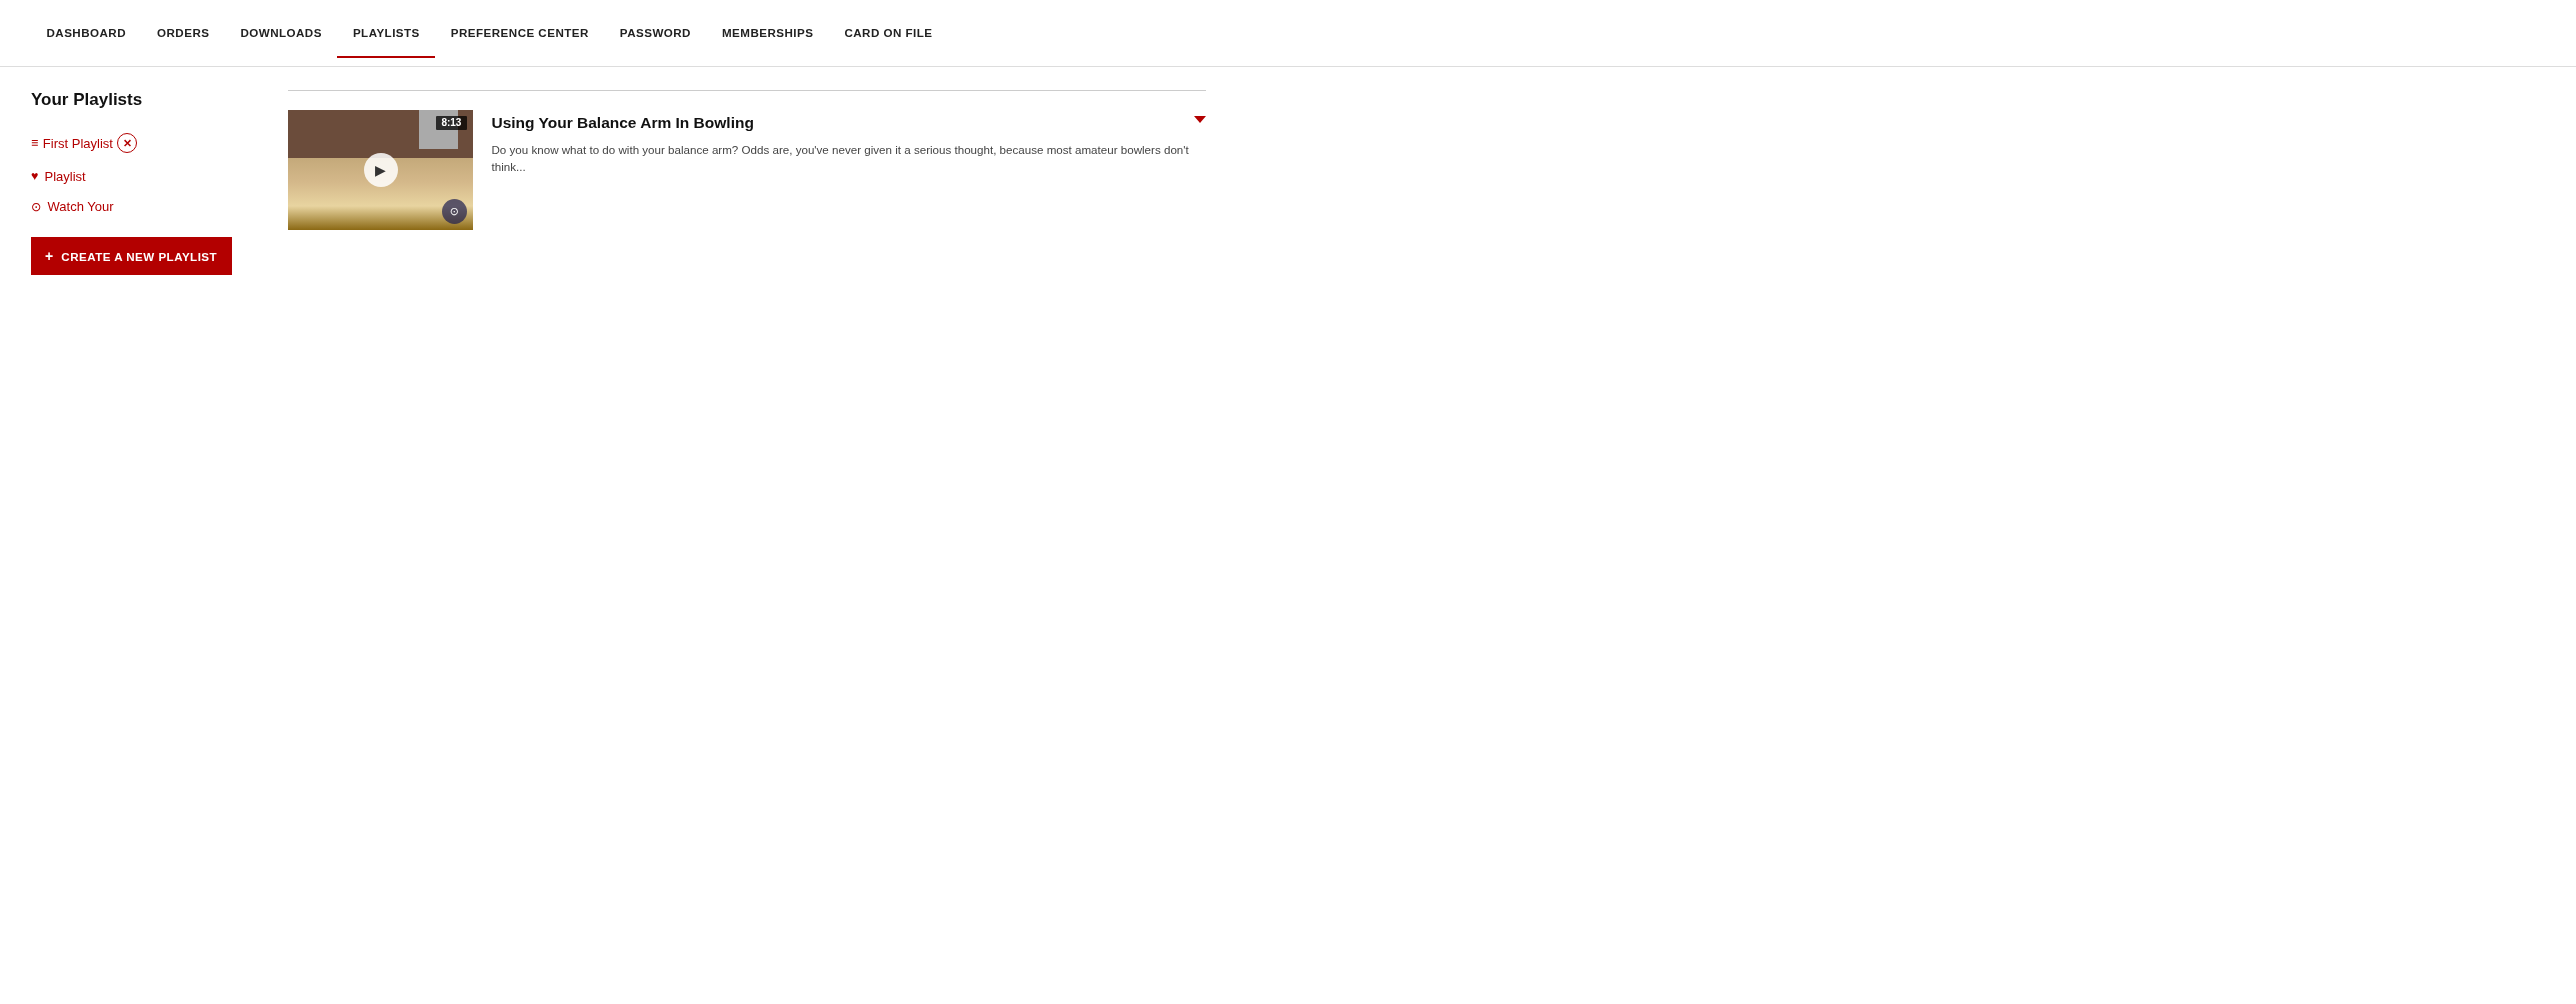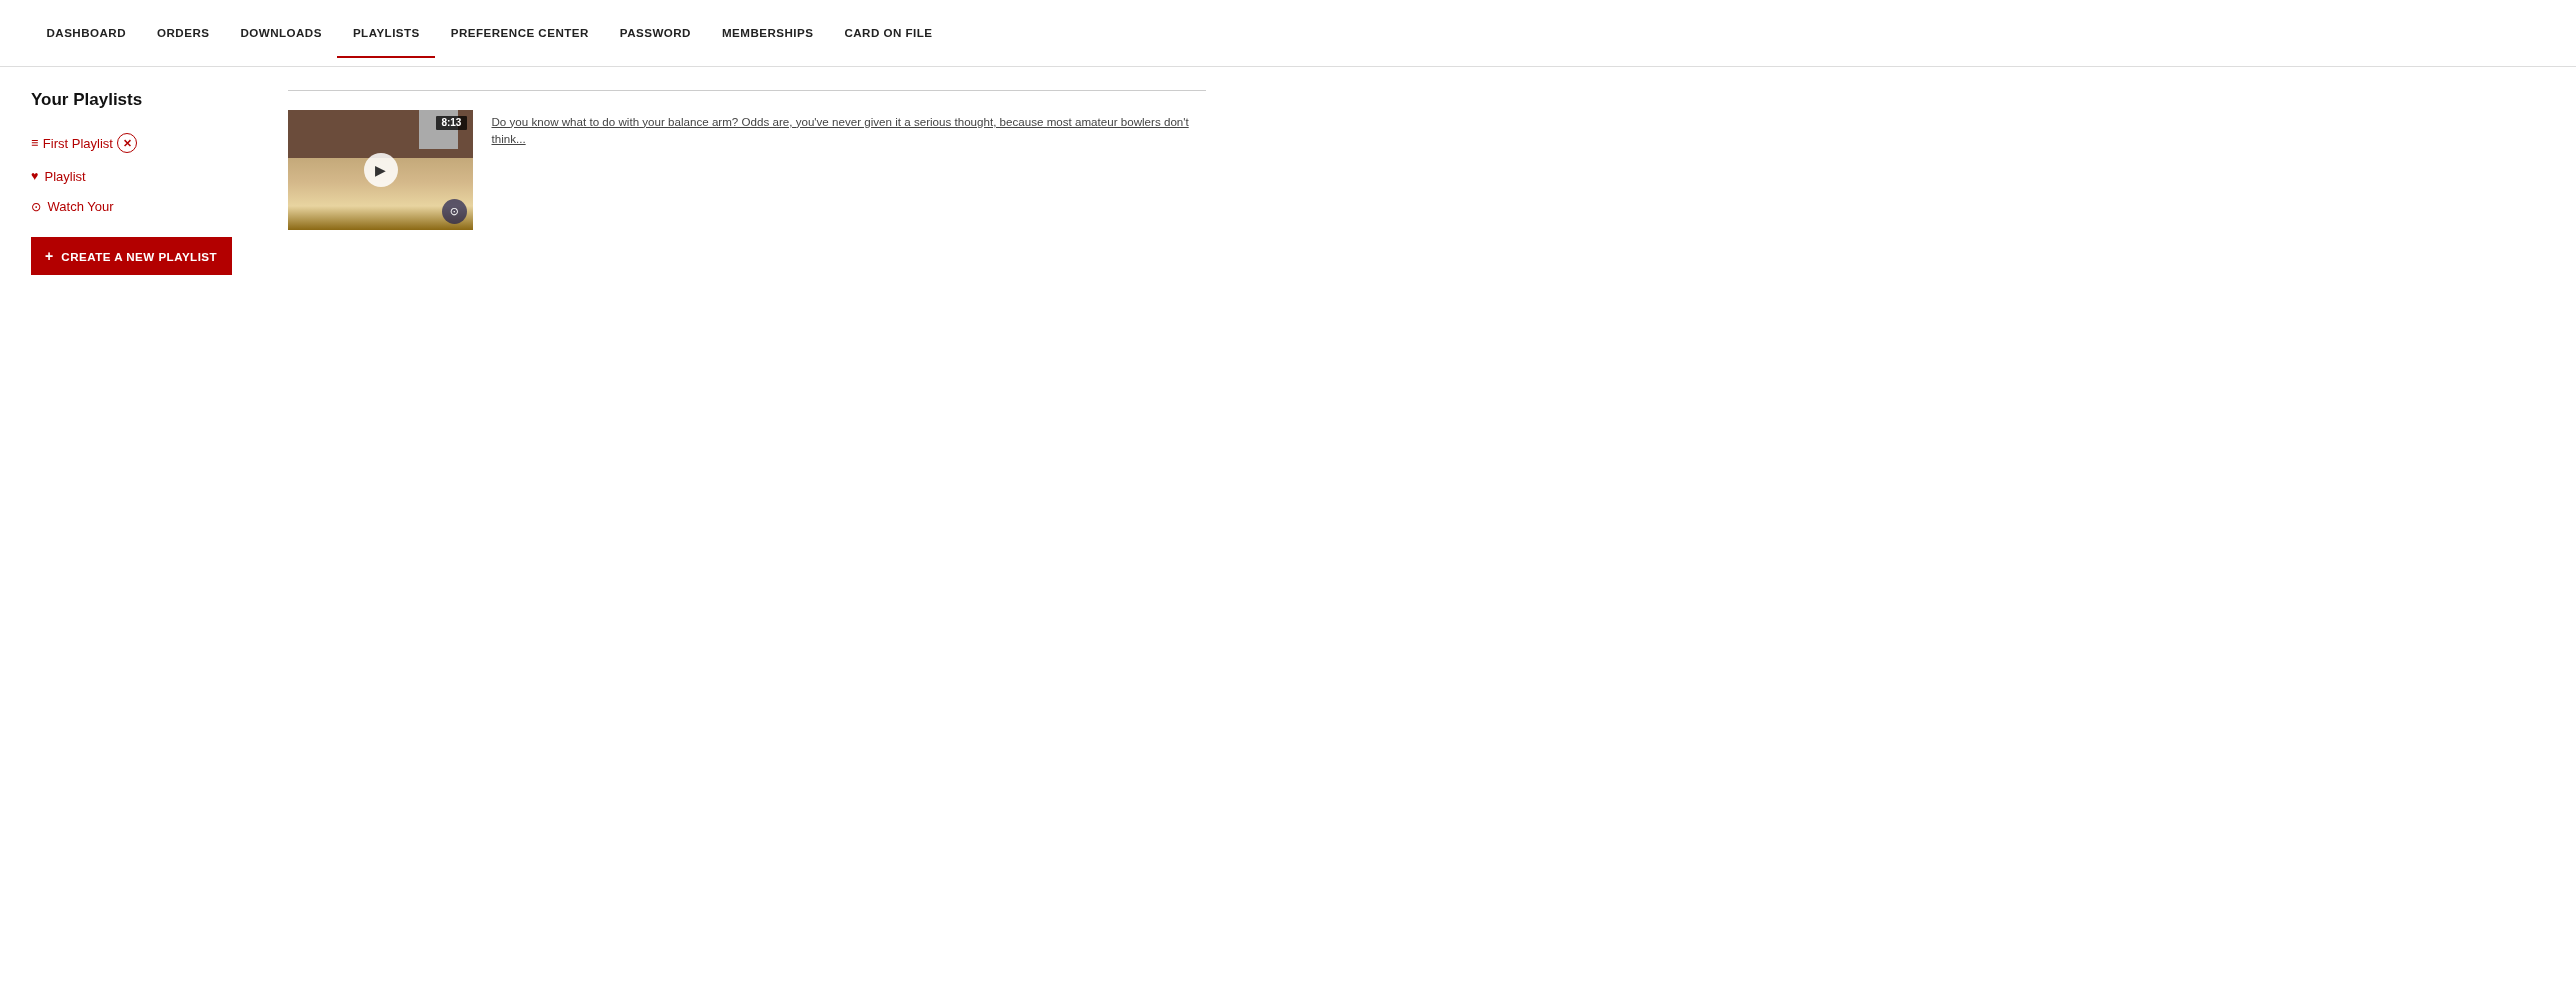--- a/index.html
+++ b/index.html
@@ -242,21 +242,20 @@
       justify-content: space-between;
       gap: 7.7px;
     }
     .video-title-text {
       flex: 1;
     }
     .video-description {
       font-size: 11.6px;
       color: #444;
       line-height: 1.5;
-      text-decoration: underline;
     }
 
     
     .triangle-down {
       width: 0;
       height: 0;
       border-left: 6.2px solid transparent;
       border-right: 6.2px solid transparent;
       border-top: 7.7px solid #b30000;
       display: inline-block;
@@ -311,19 +310,23 @@
     <div class="video-item">
 
       <div class="video-thumbnail">
         <div class="bowling-scene"></div>
         <span class="duration-badge">8:13</span>
         <div class="play-btn">▶</div>
         <div class="video-overlay-icon">⊙</div>
       </div>
 
       <div class="video-info">
+        <div class="video-title">
+          <span class="video-title-text">Using Your Balance Arm In Bowling</span>
+          <span class="triangle-down"></span>
+        </div>
         <div class="video-description">Do you know what to do with your balance arm? Odds are, you've never given it a serious thought, because most amateur bowlers don't think...</div>
       </div>
     </div>
   </section>
 
 </div>
 
 
 </body></html>

